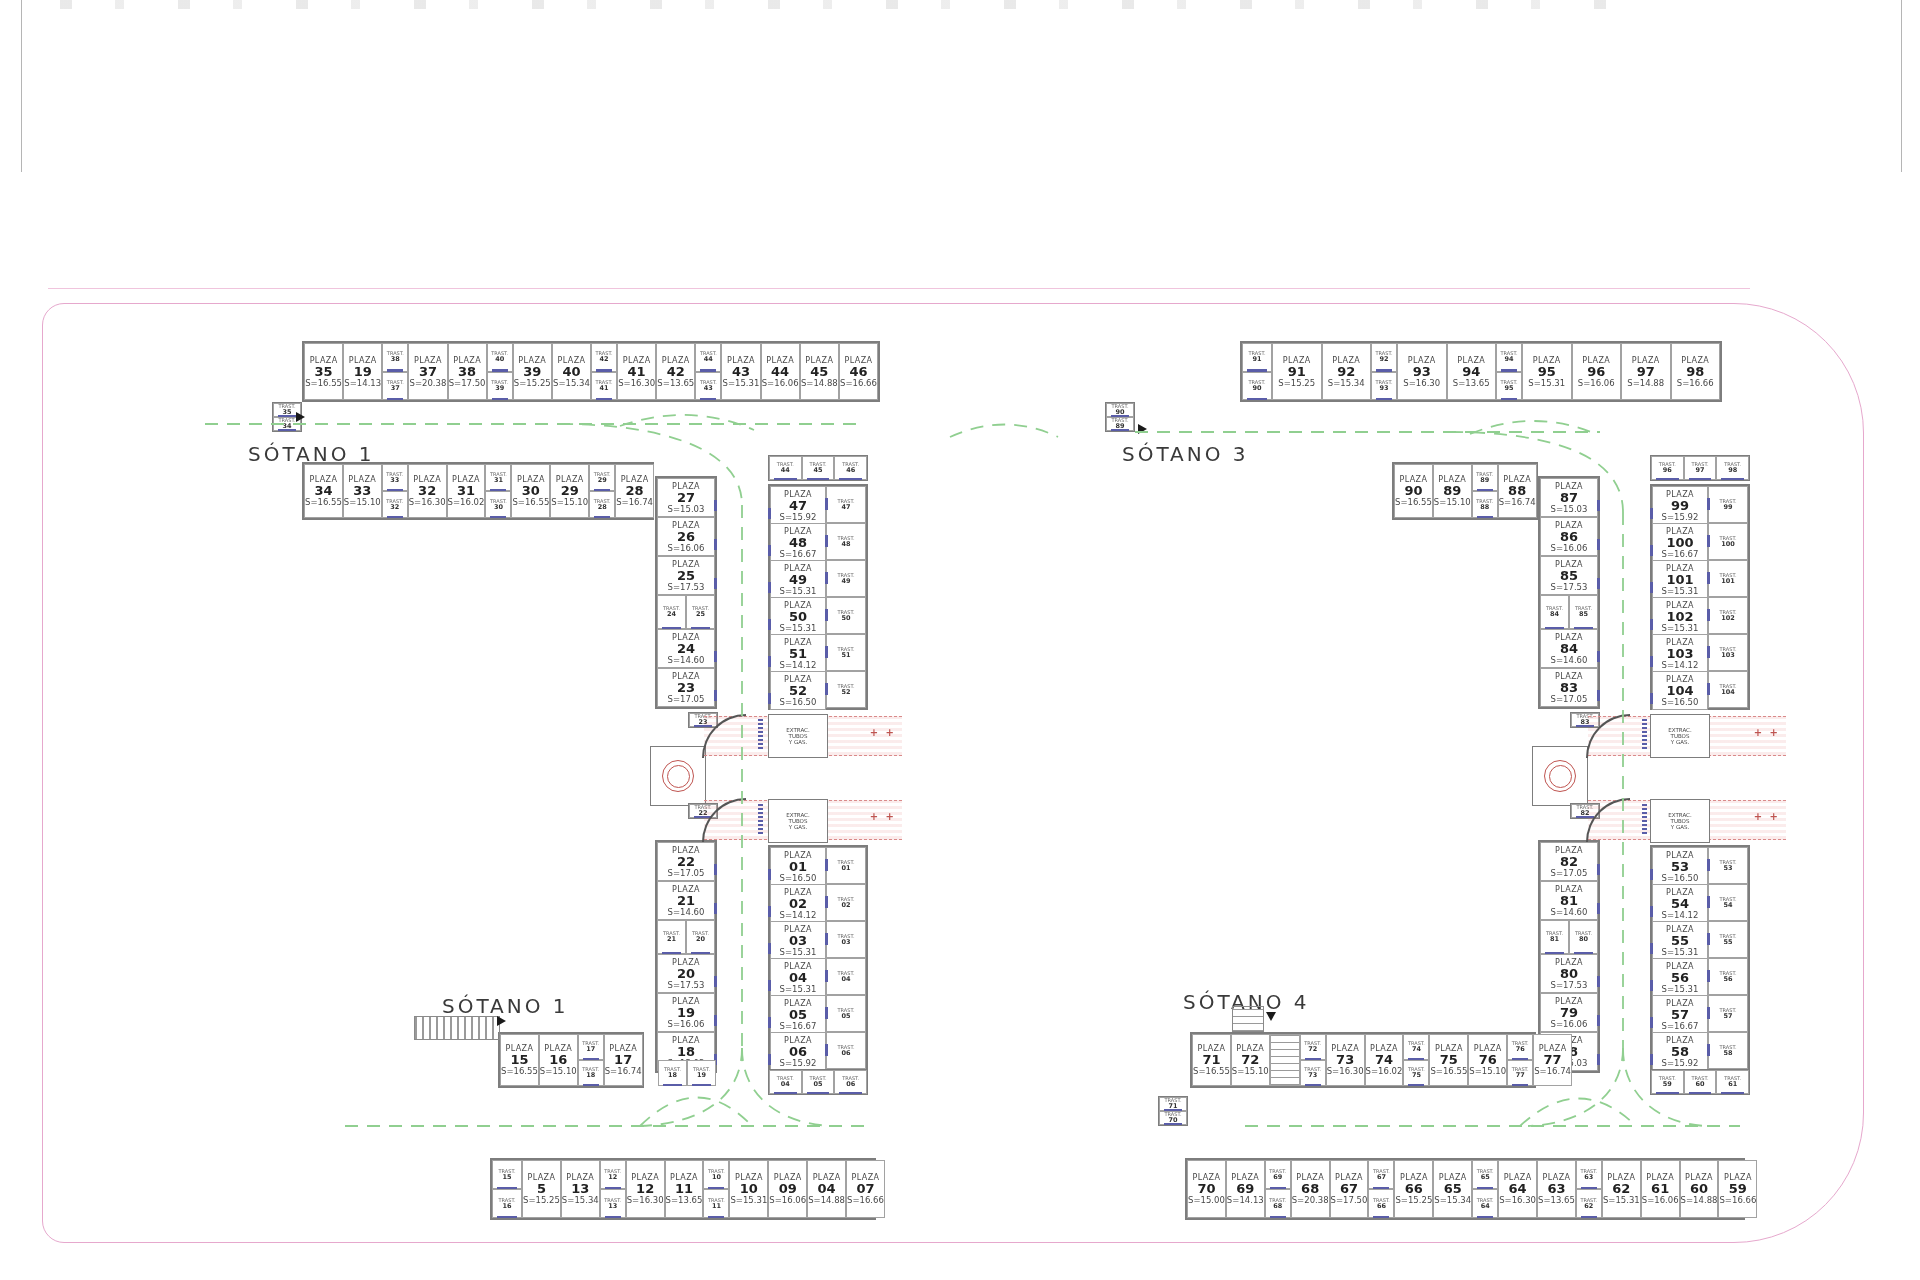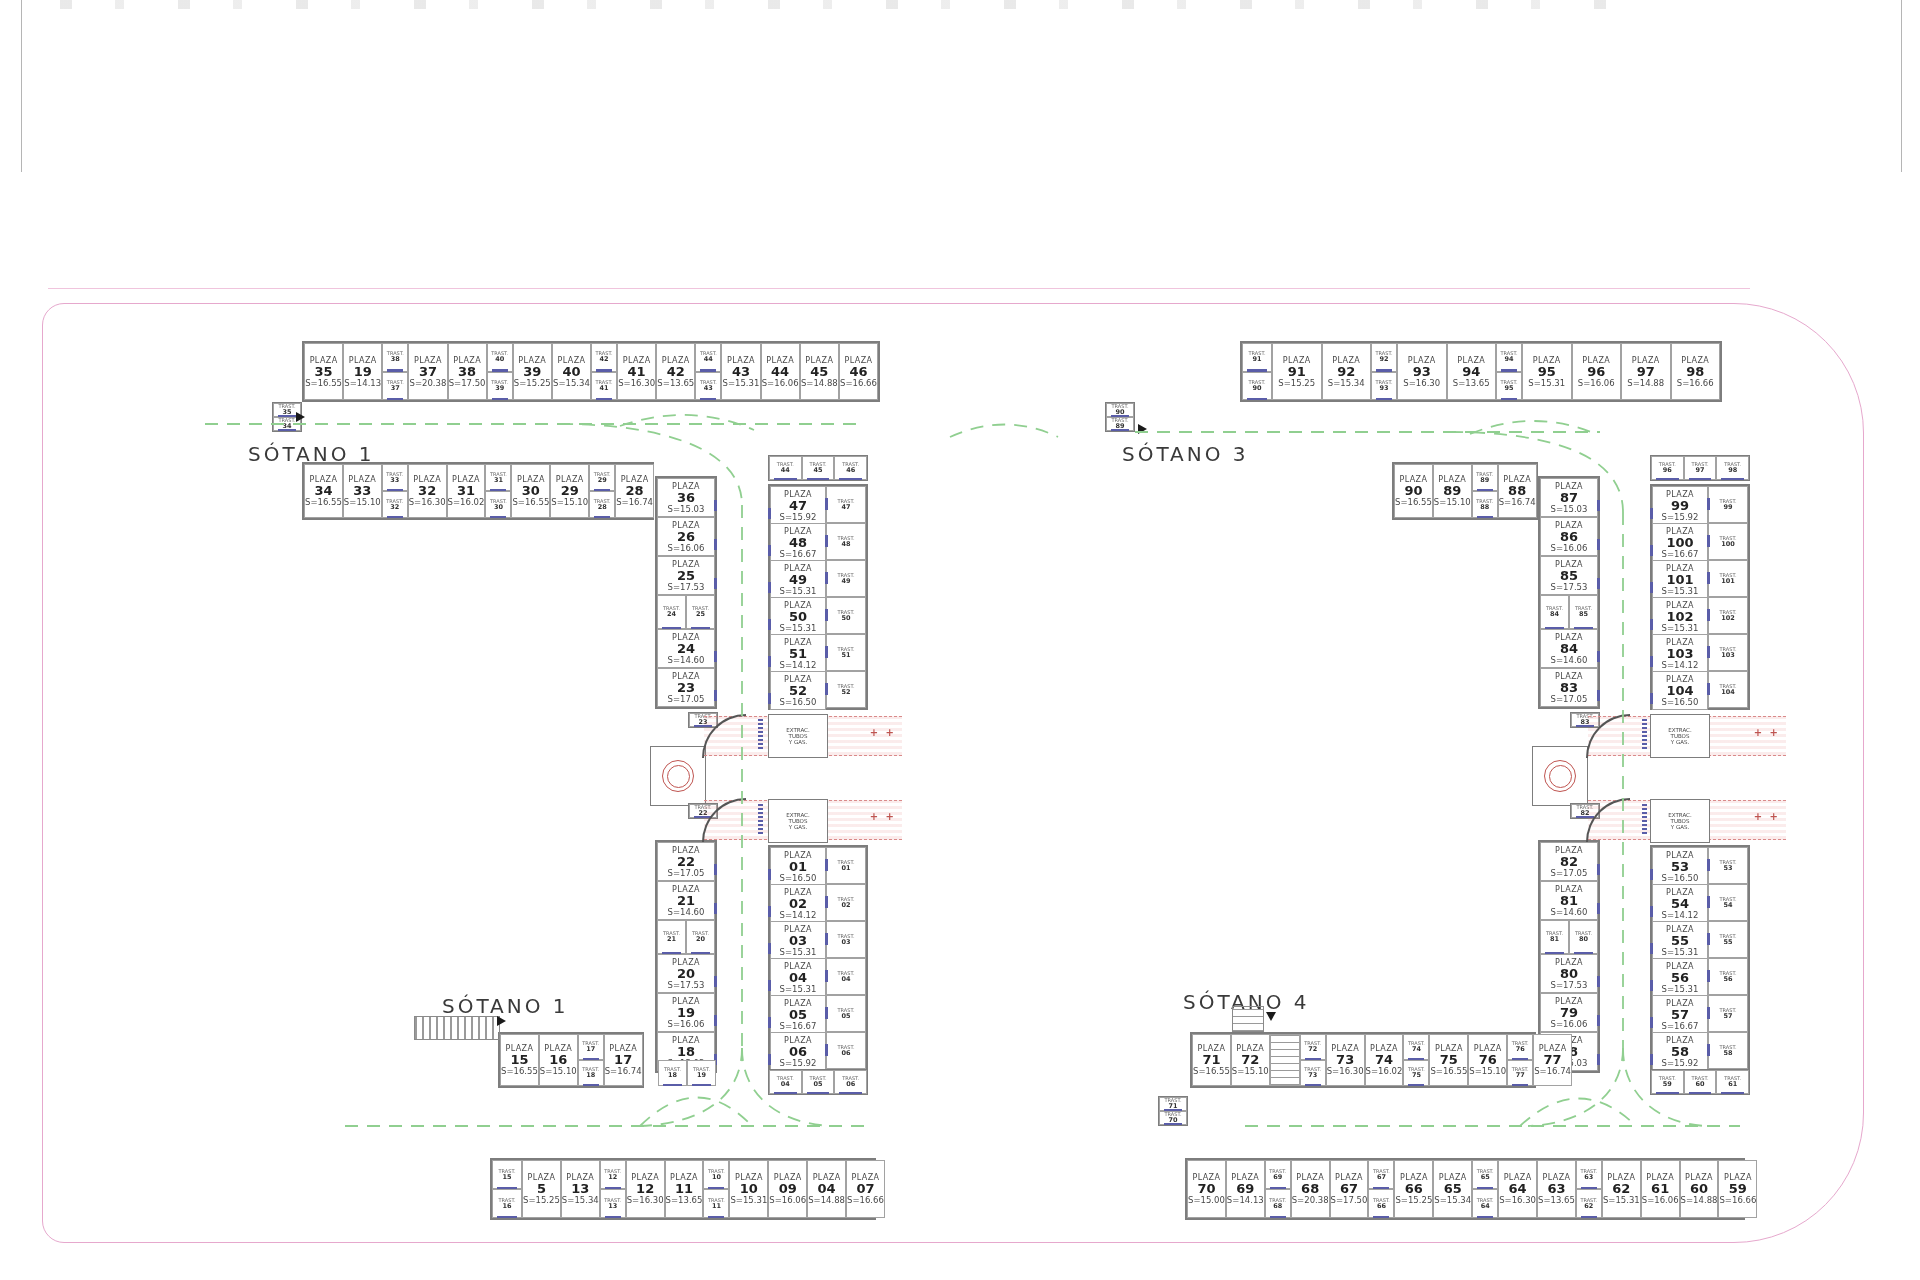--- a/index.html
+++ b/index.html
@@ -312,21 +312,21 @@
         <div class="mn">35</div>
       </div>
       <div class="mini">
         <div class="mw">TRAST.</div>
         <div class="mn">34</div>
       </div>
     </div>
   <div class="sec col ar" id="l-west-col-upper">
       <div class="cell colcell">
         <div class="pw">PLAZA</div>
-        <div class="pn">36</div>
+        <div class="pn">27</div>
         <div class="ps">S=15.03</div>
       </div>
       <div class="cell colcell">
         <div class="pw">PLAZA</div>
         <div class="pn">26</div>
         <div class="ps">S=16.06</div>
       </div>
       <div class="cell colcell">
         <div class="pw">PLAZA</div>
         <div class="pn">25</div>

